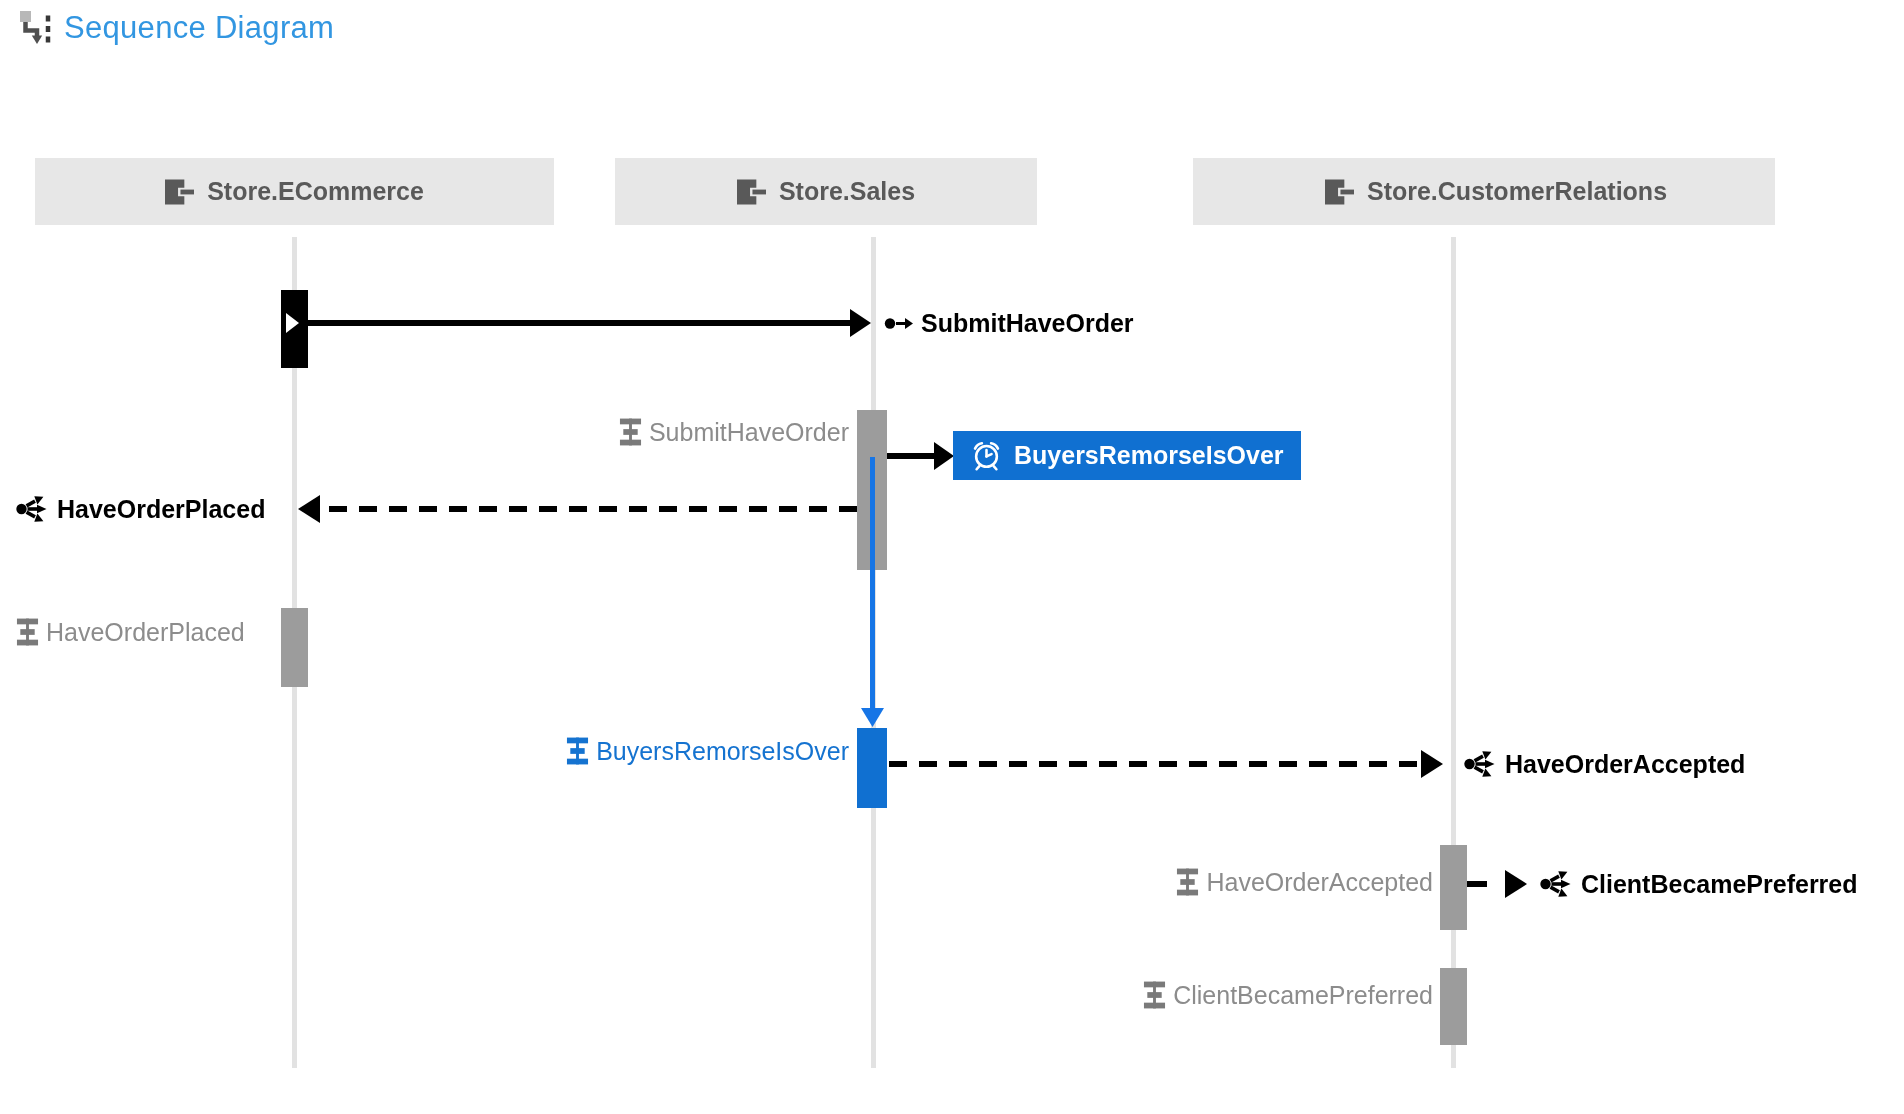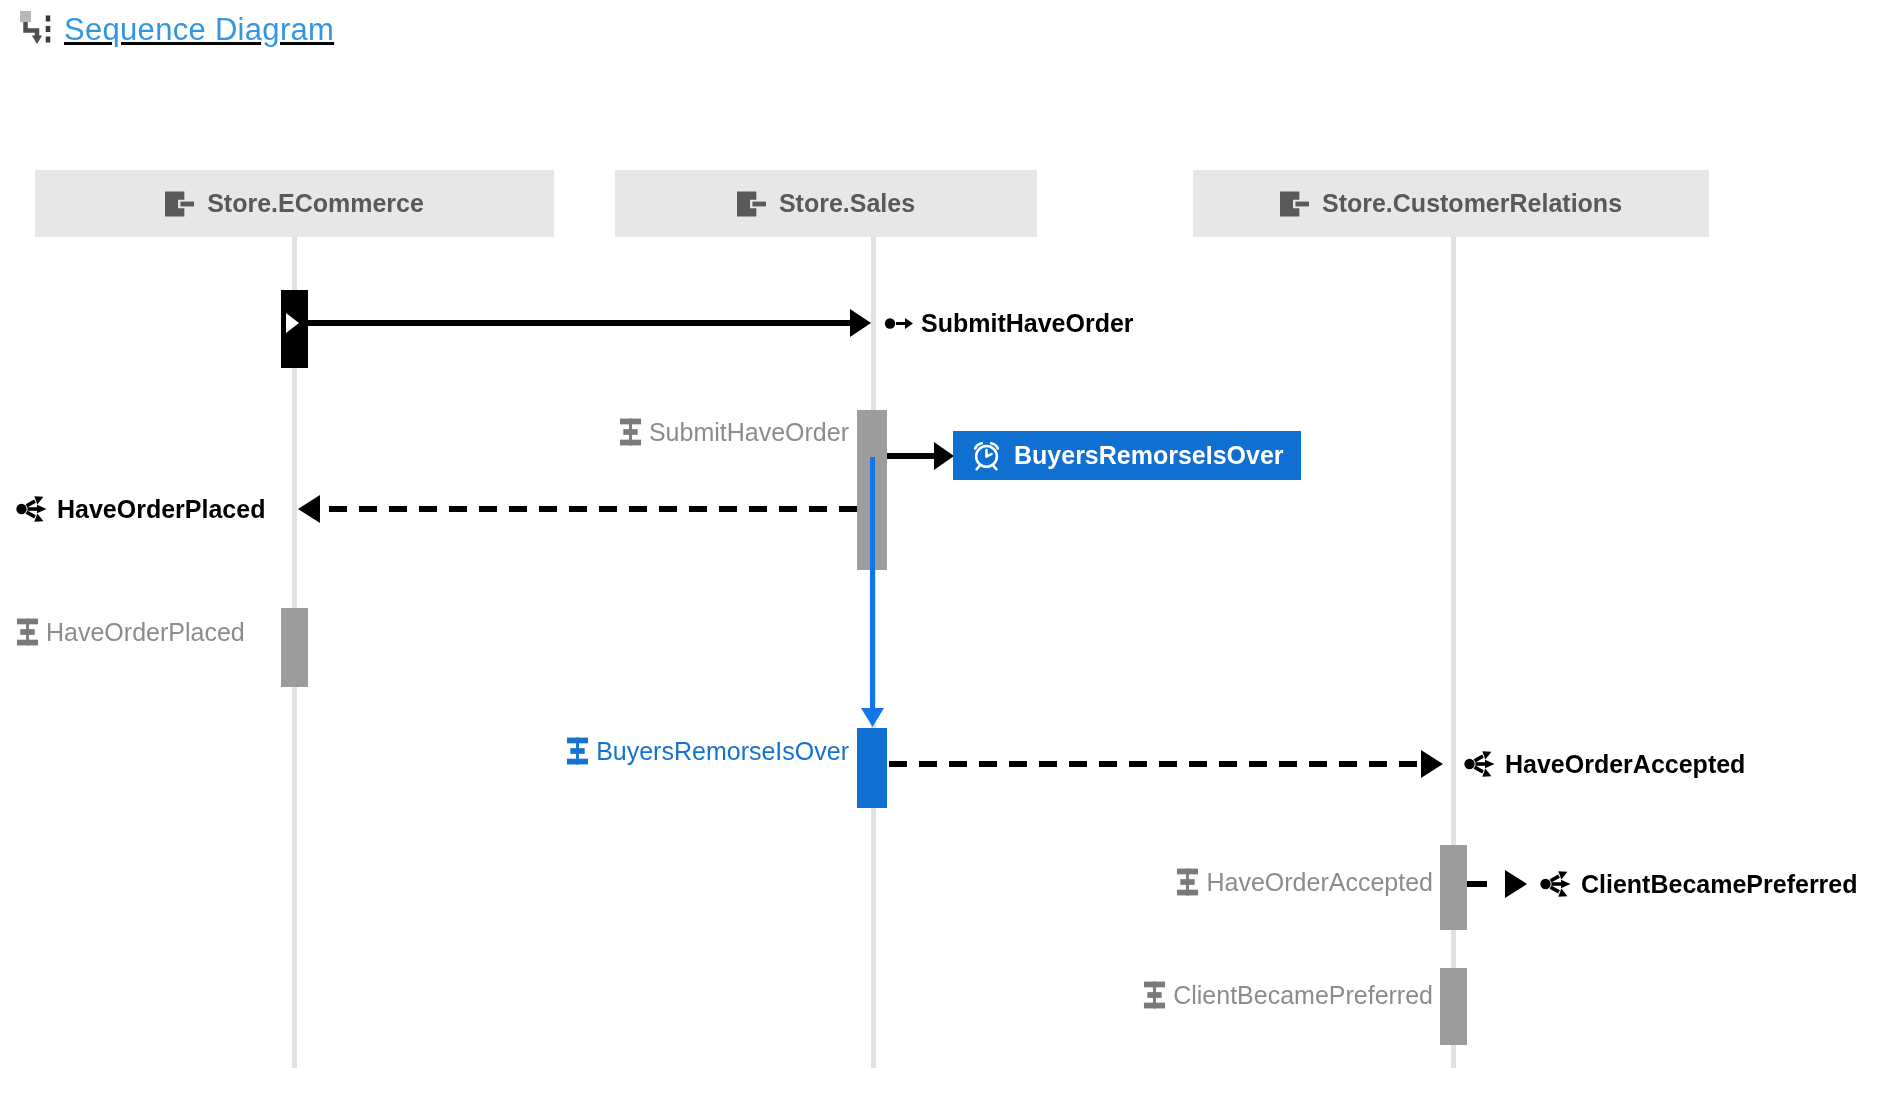--- a/index.html
+++ b/index.html
@@ -12,25 +12,25 @@
     --icon_gray:#7a7a7a;
     --label_blue:#1573d0;
     --accent_blue:#1070d1;
     --arrow_blue:#1675e6;
   }
   html,body{margin:0;padding:0;background:#fff;}
   body{font-family:"Liberation Sans", sans-serif;}
   .stage{position:relative;width:1904px;height:1114px;background:#fff;overflow:hidden;}
 
   
-  .app-title{position:absolute;left:18px;top:10px;display:flex;align-items:flex-end;gap:10px;text-decoration:underline;}
+  .app-title{position:absolute;left:18px;top:10px;display:flex;align-items:flex-start;gap:10px;}
   .app-title .t{font-size:31px;font-weight:300;color:var(--title_blue,#3296e1);letter-spacing:.3px;}
 
   
-  .endpoint{position:absolute;top:170px;height:67px;background:var(--header_bg,#e7e7e7);
+  .endpoint{position:absolute;top:158px;height:67px;background:var(--header_bg,#e7e7e7);
     display:flex;align-items:center;justify-content:center;gap:13px;
     color:var(--header_text,#595959);font-size:25px;font-weight:600;}
 
   
   .lifeline{position:absolute;top:237px;height:831px;width:5px;background:var(--lifeline,#e2e2e2);z-index:1;}
 
   
   .bar{position:absolute;z-index:2;}
   .bar.black{background:#000;}
   .bar.gray{background:var(--bar_gray,#9c9c9c);}
@@ -126,21 +126,21 @@
         <use href="#icon-endpoint"></use>
       </svg>
     <span>Store.ECommerce</span>
   </div>
   <div class="endpoint" style="left:615px;width:422px;">
     <svg class="ic" width="29" height="26">
         <use href="#icon-endpoint"></use>
       </svg>
     <span>Store.Sales</span>
   </div>
-  <div class="endpoint" style="left:1193px;width:516px;">
+  <div class="endpoint" style="left:1193px;width:558px;padding-left:24px;">
     <svg class="ic" width="29" height="26">
         <use href="#icon-endpoint"></use>
       </svg>
     <span>Store.CustomerRelations</span>
   </div>
 
   <div class="lifeline" style="left:292px;"></div>
   <div class="lifeline" style="left:871px;"></div>
   <div class="lifeline" style="left:1451px;"></div>
 

